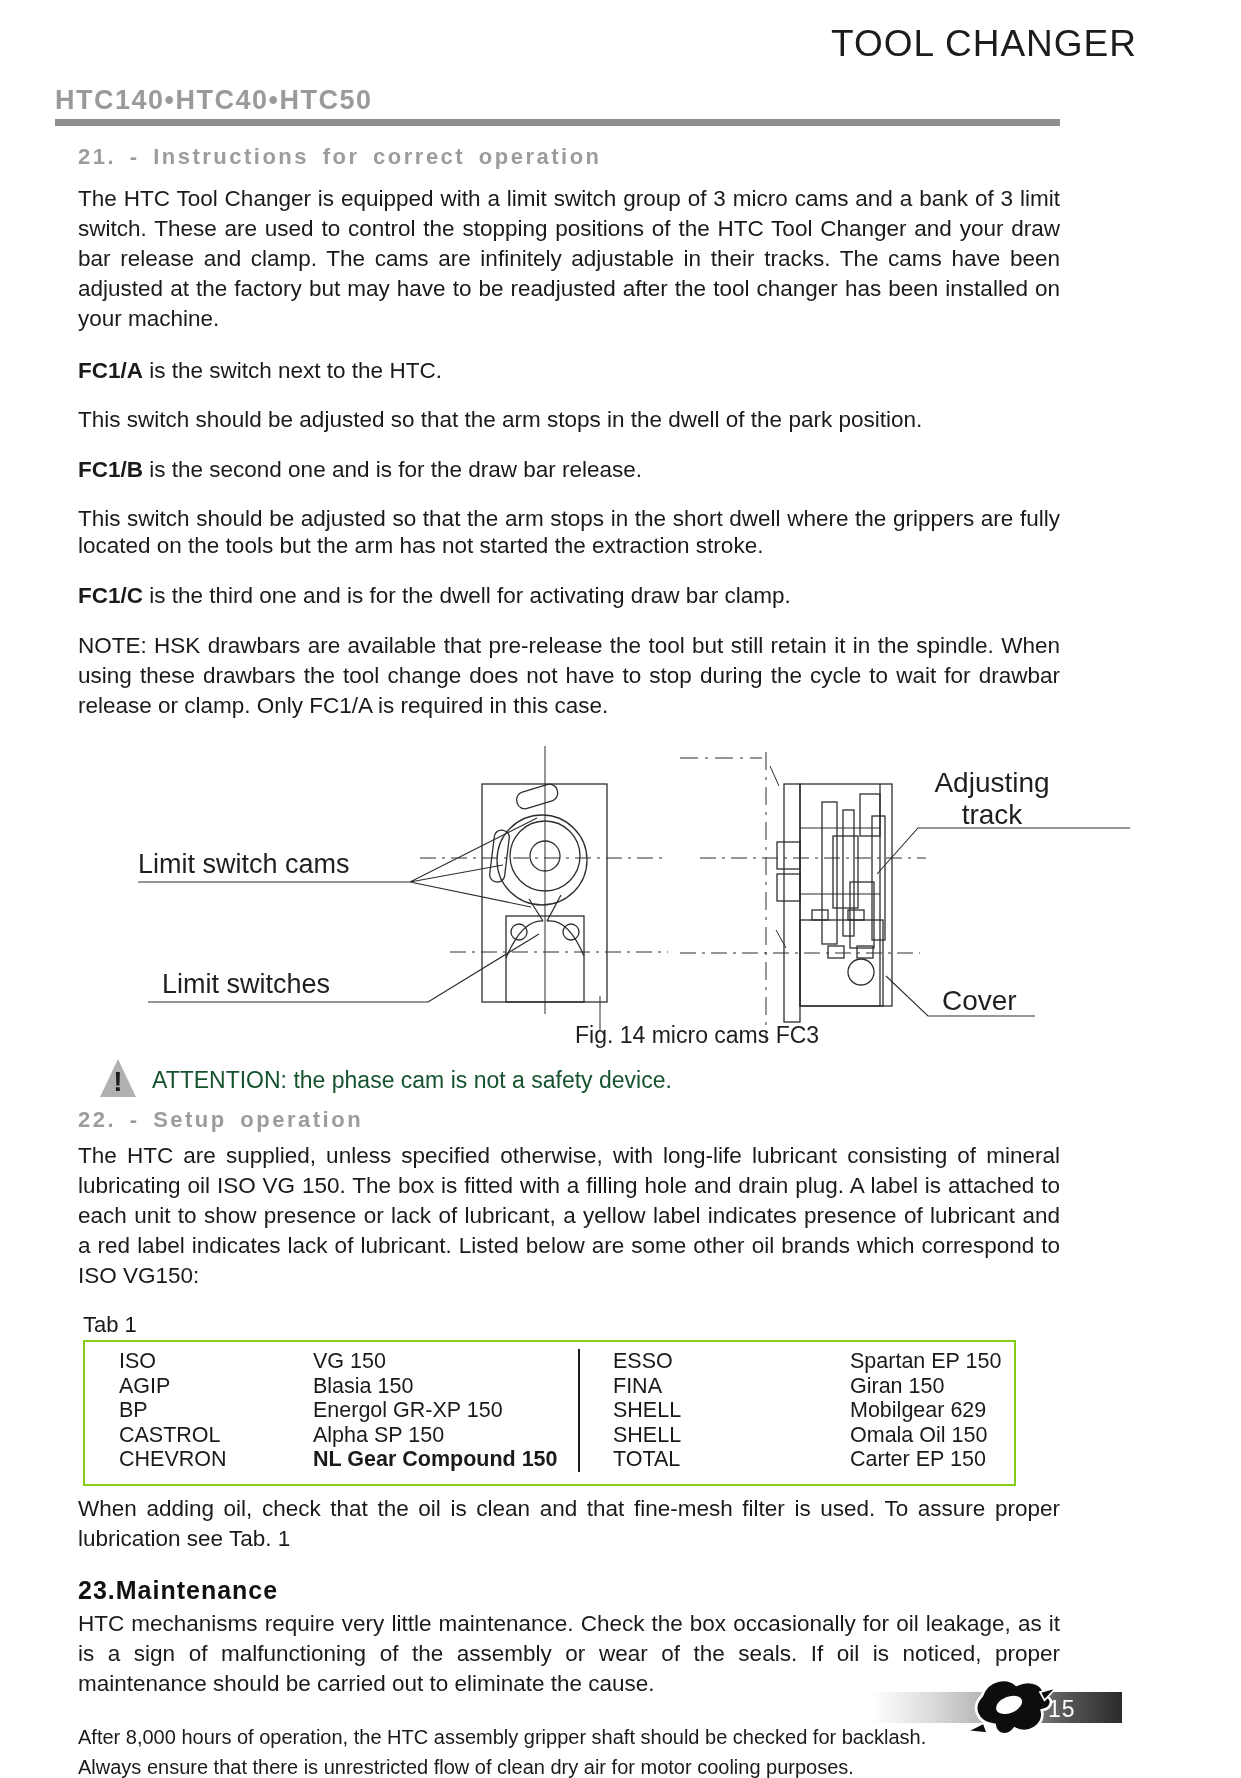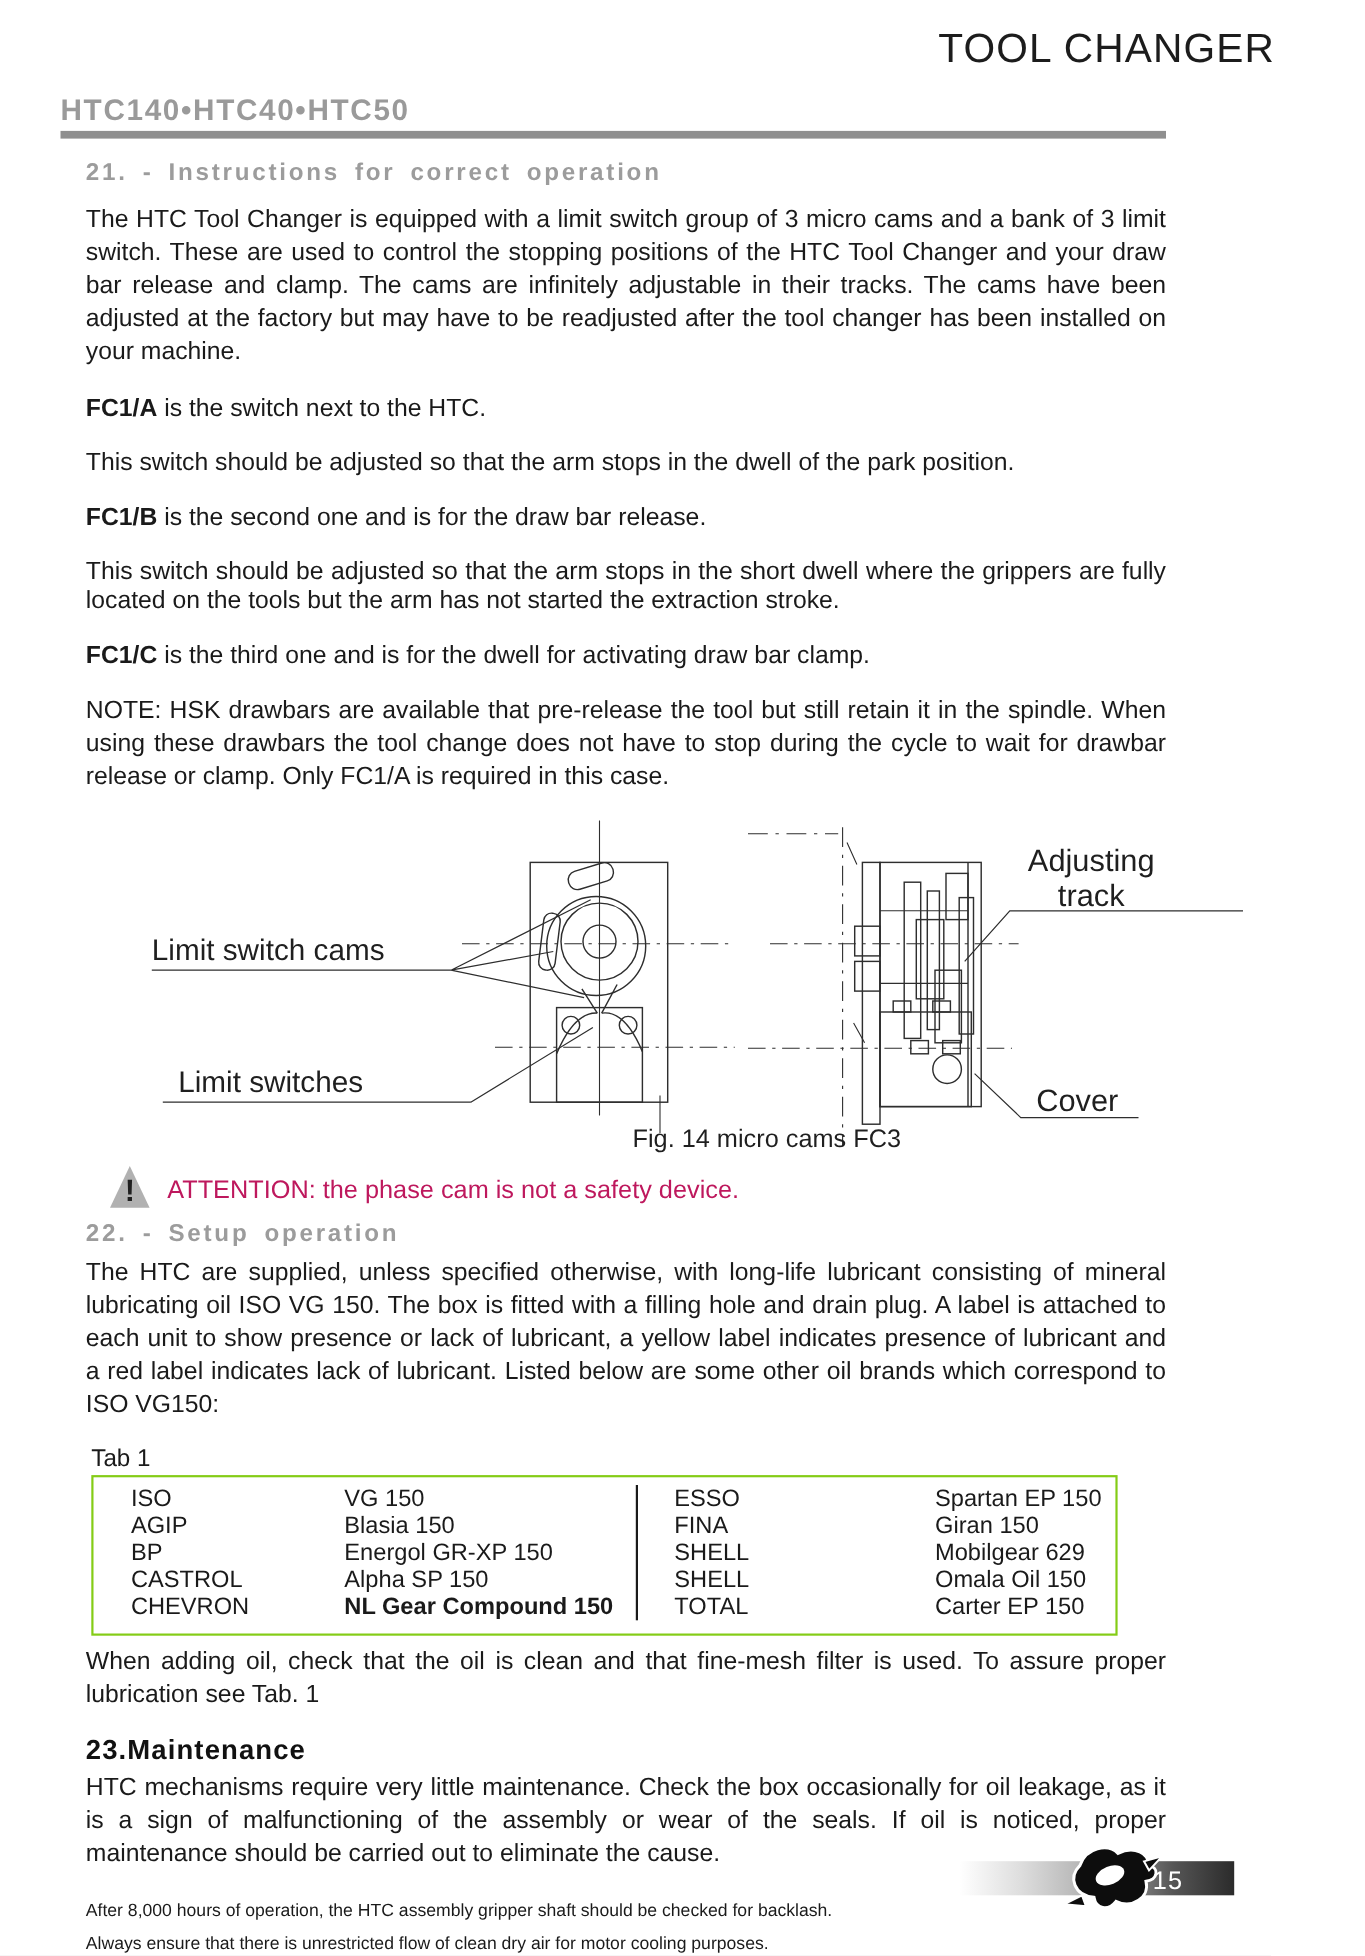--- a/index.html
+++ b/index.html
@@ -9,21 +9,21 @@
     margin:0 auto;
     background:#ffffff;
     font-family:"Liberation Sans",sans-serif;
     color:#1a1a1a;
     overflow:hidden;
     box-sizing:border-box;
     padding-top:24px;
   }
   .doc-title{
     text-align:right;
-    padding-right:82px;
+    padding-right:104px;
     font-size:37px;
     letter-spacing:1px;
     color:#1c1c1c;
     font-weight:400;
     line-height:40px;
   }
   .models-line{
     margin:22px 0 0 55px;
     font-size:27px;
     font-weight:700;
@@ -58,21 +58,21 @@
   .fc-label{font-weight:700;}
   .note-para{margin-top:18px;}
   .figure-wrap{margin:4px 0 0 120px;}
   .attention-row{
     display:flex;align-items:flex-start;
     margin:2px 0 0 98px;
   }
   .warn-tri{flex:0 0 auto;}
   .attention-text{
     margin-left:14px;margin-top:10px;
-    font-size:23px;color:#be185d;
+    font-size:23px;color:#14532d;
   }
   .heading-22{margin-top:8px;}
   .para22{margin-top:8px;}
   .tab-label{
     margin:20px 0 0 83px;
     font-size:22px;line-height:24px;
   }
   .oil-table{
     margin:3px 0 0 83px;
     width:933px;
@@ -93,21 +93,21 @@
   .oil-half.right .brand{width:270px;padding-left:33px;box-sizing:border-box;flex:0 0 auto;}
   .oil-half.right .oil{flex:1;}
   .para-after-table{margin-top:8px;}
   .heading-23{
     margin:16px 0 0 78px;
     font-size:25px;font-weight:700;
     letter-spacing:1px;color:#111;
     line-height:28px;
   }
   .para23{margin-top:5px;}
-  .plain-line{margin-left:78px;width:982px;font-size:16px;line-height:30px;}
+  .plain-line{margin-left:78px;width:982px;font-size:20px;line-height:30px;}
   .footer{
     position:absolute;left:0;top:1672px;width:1078px;height:80px;
   }
   .footer-bar{
     position:absolute;left:872px;top:20px;width:250px;height:31px;
     background:linear-gradient(90deg,#ffffff 0%,#dedede 22%,#a8a8a8 52%,#555555 78%,#2b2b2b 100%);
   }
   .footer-logo{position:absolute;left:960px;top:0px;}
   .page-num{
     position:absolute;left:1048px;top:24px;

